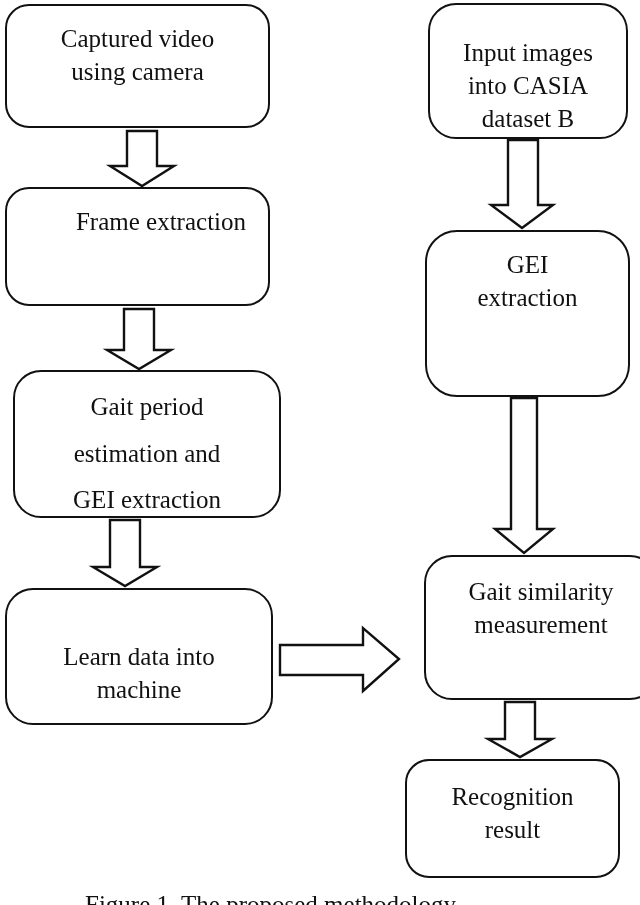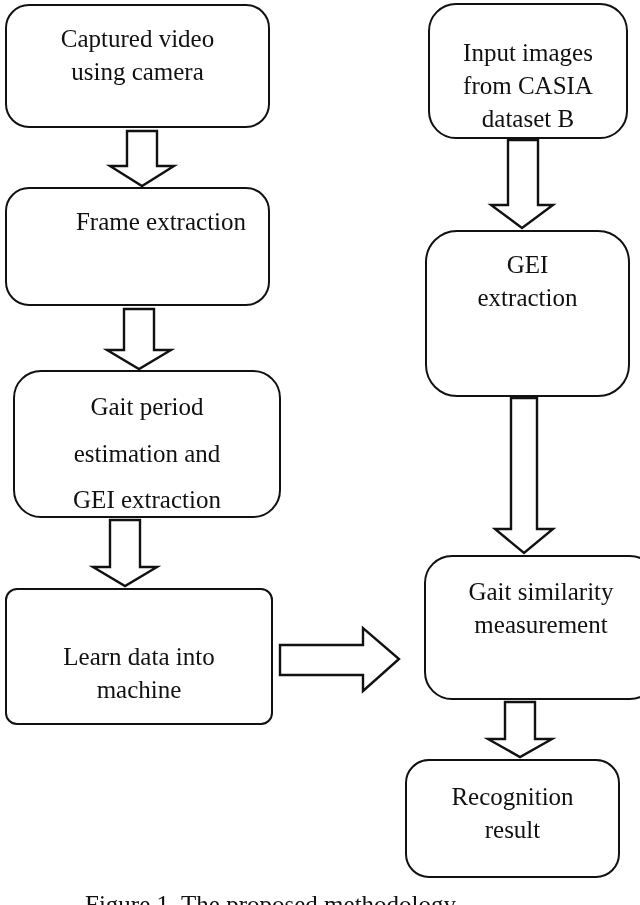--- a/index.html
+++ b/index.html
@@ -35,21 +35,21 @@
     font-size: 25px;
     line-height: 33px;
     z-index: 2;
   }
   .node span { display: block; white-space: nowrap; }
 
   
   #node-captured-video   { left: 5px;   top: 4px;   width: 265px; height: 124px; border-radius: 24px; padding-top: 16px; }
   #node-frame-extraction { left: 5px;   top: 187px; width: 265px; height: 119px; border-radius: 24px; padding-top: 16px; padding-left: 47px; }
   #node-gait-period      { left: 13px;  top: 370px; width: 268px; height: 148px; border-radius: 28px; padding-top: 18px; justify-content: space-between; }
-  #node-learn-data       { left: 5px;   top: 588px; width: 268px; height: 137px; border-radius: 12px; padding-top: 50px; }
+  #node-learn-data       { left: 5px;   top: 588px; width: 268px; height: 137px; border-radius: 28px; padding-top: 50px; }
 
   
   #node-input-images     { left: 428px; top: 3px;   width: 200px; height: 136px; border-radius: 28px; padding-top: 31px; }
   #node-gei-extraction   { left: 425px; top: 230px; width: 205px; height: 167px; border-radius: 32px; padding-top: 16px; }
   #node-gait-similarity  { left: 424px; top: 555px; width: 234px; height: 145px; border-radius: 28px; padding-top: 18px; }
   #node-recognition      { left: 405px; top: 759px; width: 215px; height: 119px; border-radius: 24px; padding-top: 19px; text-align: right; }
 
   .arrow {
     fill: #ffffff;
     stroke: #111111;
@@ -96,21 +96,21 @@
     <span>GEI extraction</span>
   </div>
 
   <div class="node" id="node-learn-data">
     <span>Learn data into</span>
     <span>machine</span>
   </div>
 
   <div class="node" id="node-input-images">
     <span>Input images</span>
-    <span>from CASIA</span>
+    <span>into CASIA</span>
     <span>dataset B</span>
   </div>
 
   <div class="node" id="node-gei-extraction">
     <span>GEI</span>
     <span>extraction</span>
   </div>
 
   <div class="node" id="node-gait-similarity">
     <span>Gait similarity</span>

